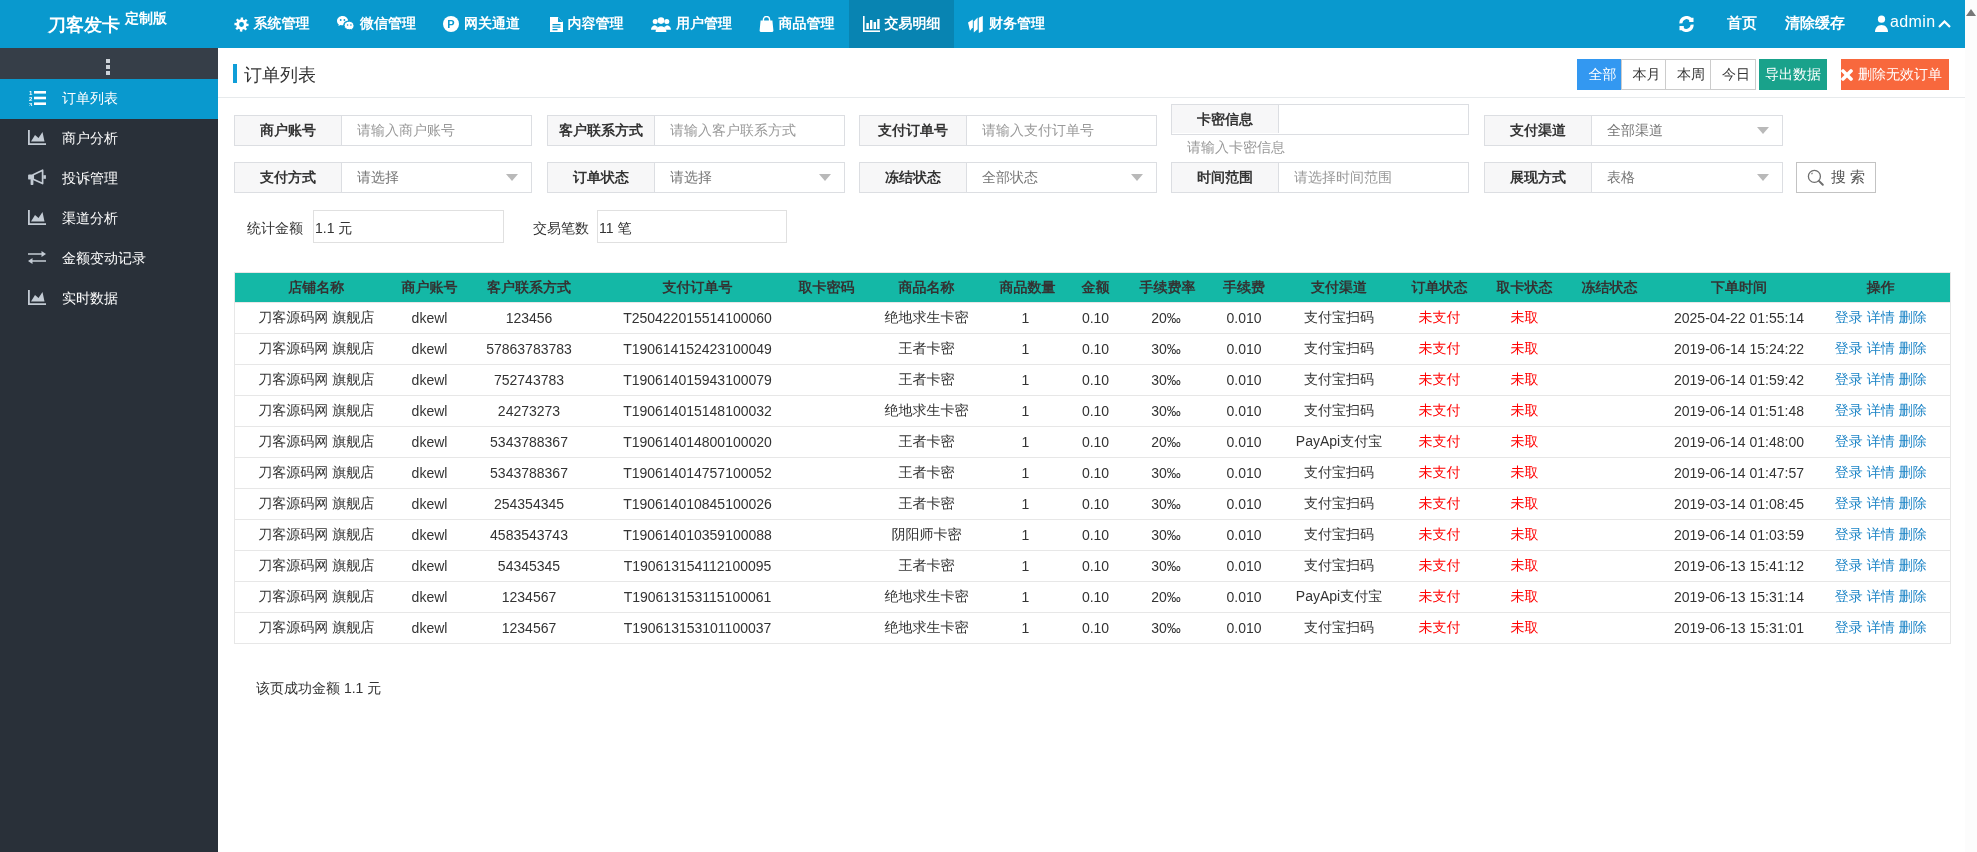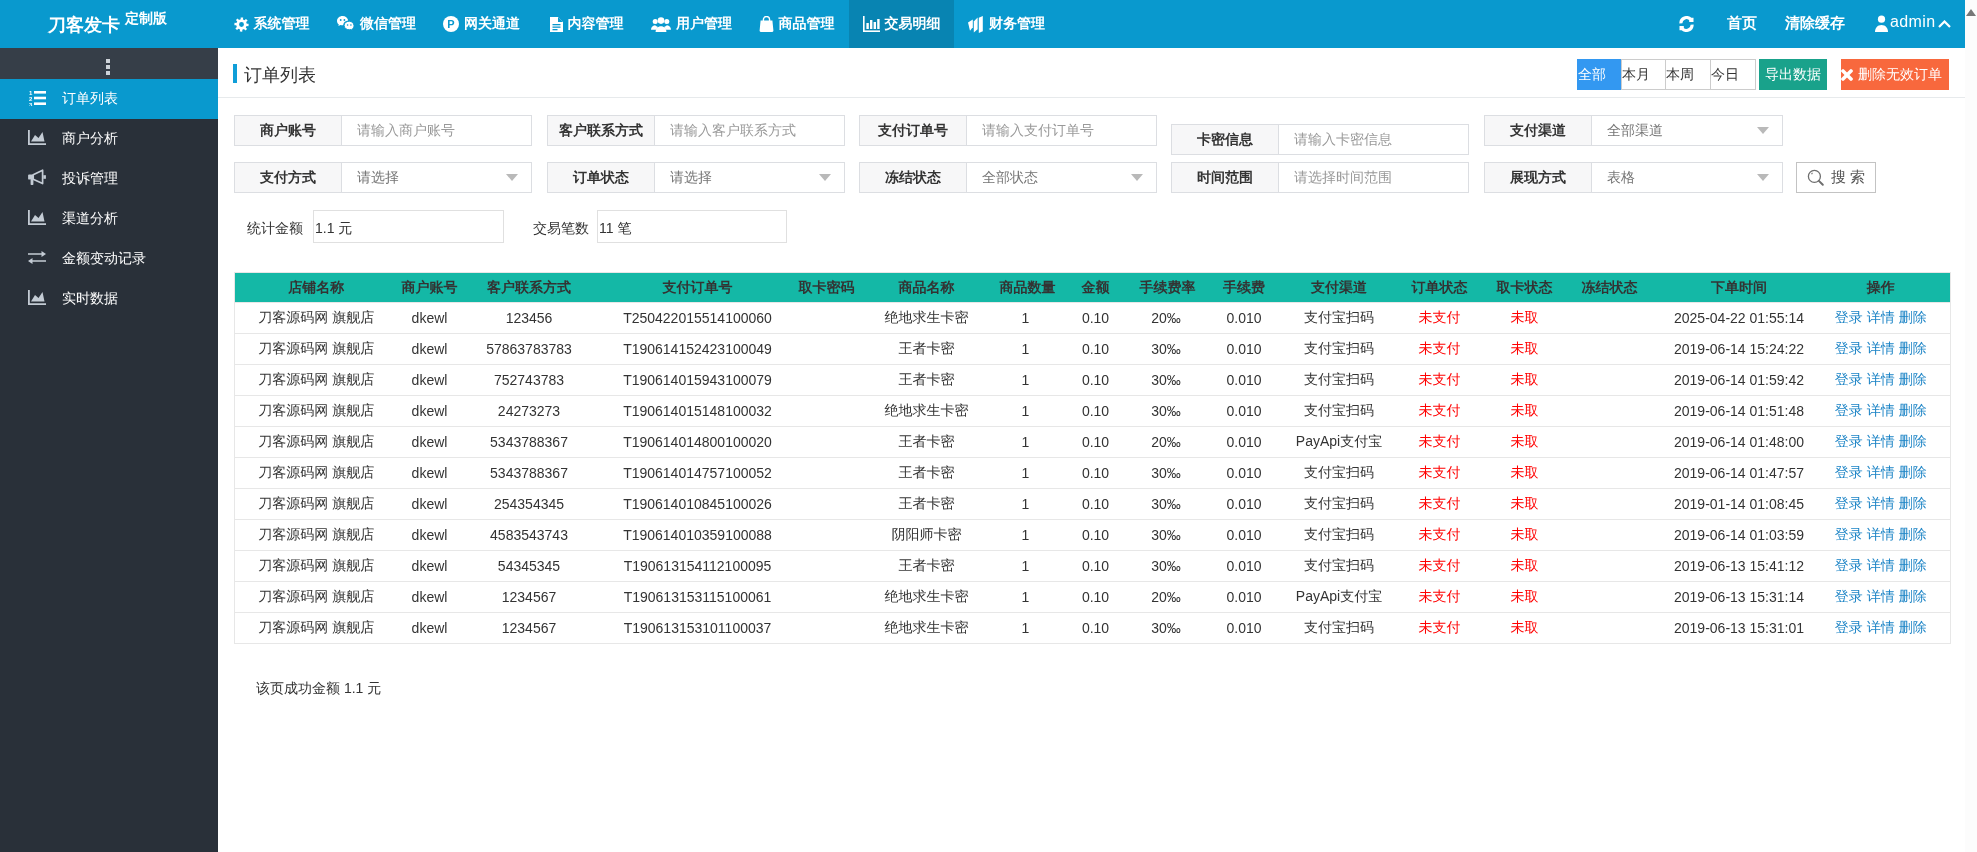--- a/index.html
+++ b/index.html
@@ -29,22 +29,22 @@
 
 
 #content { position:absolute; left:218px; top:48px; width:1747px; height:804px; background:#fff; }
 
 #titlebar { position:absolute; left:218px; top:48px; width:1747px; height:50px; background:#fff; }
 #titlebar .bluebar { position:absolute; left:15px; top:16px; width:4px; height:19px; background:#0f9ed8; }
 #titlebar .t { position:absolute; left:26px; top:15px; font-size:18px; color:#333; }
 #divider { position:absolute; left:218px; top:97px; width:1747px; height:1px; background:#e7eaec; }
 
 
-.dbtn { position:absolute; top:59px; height:31px; line-height:29px; text-align:left; font-size:14px;
-  color:#333; background:#fff; border:1px solid #ccc; }
+.dbtn { position:absolute; top:59px; height:31px; line-height:29px; text-align:center; font-size:14px;
+  color:#333; background:#fff; border:1px solid #ccc;padding-left:6px; }
 .dbtn.sel { background:#3398f1; color:#fff; border-color:#3398f1; }
 .abtn { position:absolute; top:59px; height:31px; line-height:31px; text-align:center; font-size:14px; color:#fff; }
 
 
 .fgroup { position:absolute; height:31px; border:1px solid #dcdee2; display:flex; background:#fff; }
 .fgroup .lab { width:107px; background:#f7f7f8; border-right:1px solid #dcdee2; color:#333;
   font-size:14px; font-weight:bold; line-height:28px; text-align:center; }
 .fgroup .val { flex:1; font-size:14px; line-height:28px; padding-left:15px; color:#999; position:relative; }
 .fgroup .val.gray { color:#757575; }
 .fgroup .arrow { position:absolute; right:13px; top:11px; width:0; height:0;
@@ -241,21 +241,21 @@
     <div class="val">请输入商户账号</div>
   </div>
 <div class="fgroup" style="left:547px; top:115px; width:298px;">
     <div class="lab">客户联系方式</div>
     <div class="val">请输入客户联系方式</div>
   </div>
 <div class="fgroup" style="left:859px; top:115px; width:298px;">
     <div class="lab">支付订单号</div>
     <div class="val">请输入支付订单号</div>
   </div>
-<div class="fgroup" style="left:1171px; top:124px; width:298px;">
+<div class="fgroup" style="left:1171px; top:104px; width:298px;flex-direction:column;">
     <div class="lab">卡密信息</div>
     <div class="val">请输入卡密信息</div>
   </div>
 <div class="fgroup" style="left:1484px; top:115px; width:299px;">
     <div class="lab">支付渠道</div>
     <div class="val gray">全部渠道<span class="arrow"></span></div>
   </div>
 
 <div class="fgroup" style="left:234px; top:162px; width:298px; height:31px;justify-content:center;">
     <div class="lab">支付方式</div>
@@ -444,21 +444,21 @@
         <td></td>
         <td>王者卡密</td>
         <td>1</td>
         <td>0.10</td>
         <td>30‰</td>
         <td>0.010</td>
         <td>支付宝扫码</td>
         <td><span class="red">未支付</span></td>
         <td><span class="red">未取</span></td>
         <td></td>
-        <td>2019-01-14 01:08:45</td>
+        <td>2019-03-14 01:08:45</td>
         <td><span class="blu">登录 详情 删除</span></td>
       </tr>
 <tr>
         <td>刀客源码网 旗舰店</td>
         <td>dkewl</td>
         <td>4583543743</td>
         <td>T190614010359100088</td>
         <td></td>
         <td>阴阳师卡密</td>
         <td>1</td>

